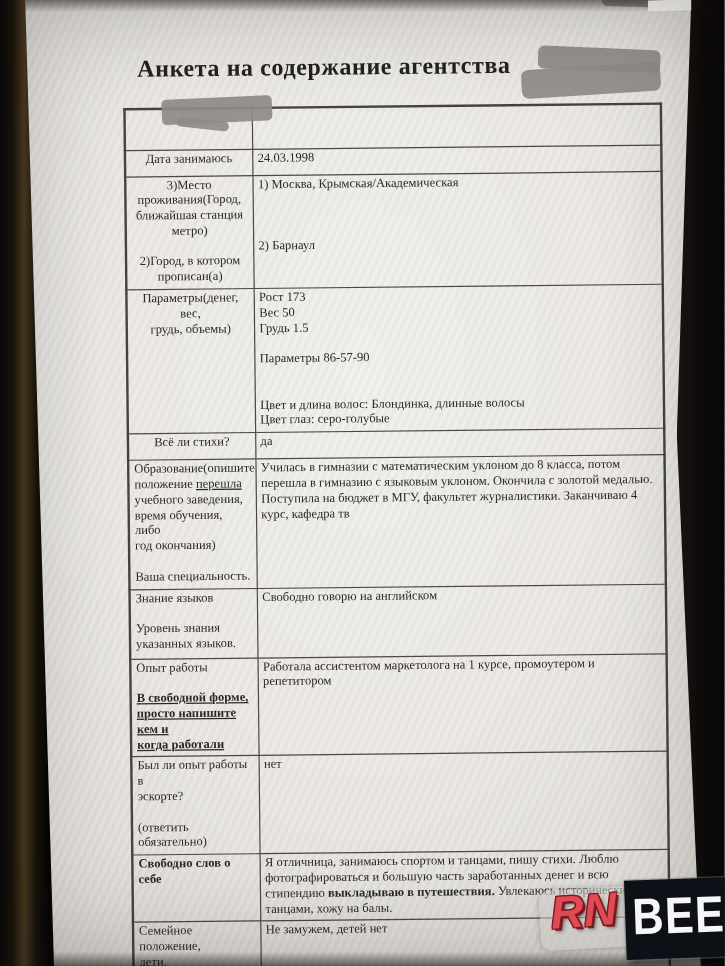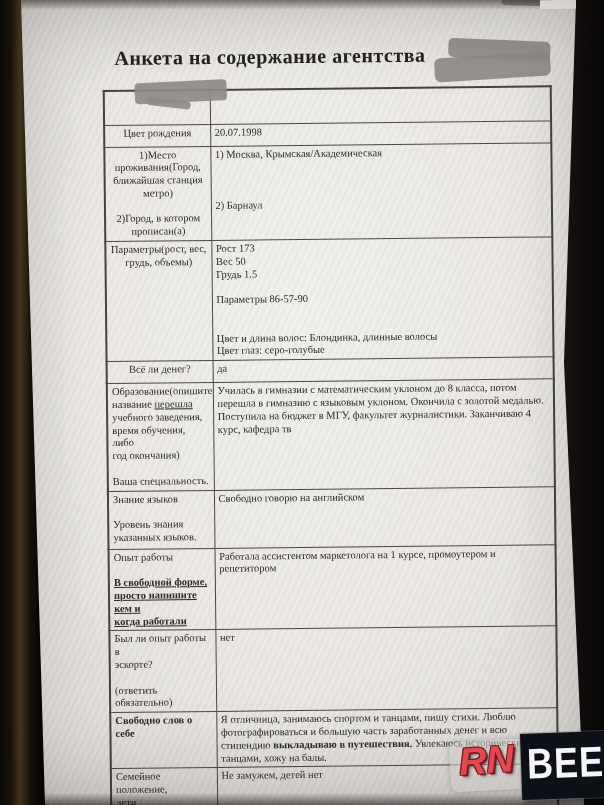--- a/index.html
+++ b/index.html
@@ -120,57 +120,57 @@
       <colgroup>
           <col class="c-label">
           <col class="c-value">
         </colgroup>
       <tbody>
           <tr style="height: 34px;">
             <td class="lbl ctr"></td>
             <td class="val"></td>
           </tr>
           <tr style="height: 22px;">
-            <td class="lbl ctr"><span>Цвет рождения</span></td>
-            <td class="val"><span>20.07.1998</span></td>
+            <td class="lbl ctr"><span>Дата занимаюсь</span></td>
+            <td class="val"><span>24.03.1998</span></td>
           </tr>
           <tr style="height: 88px;">
-            <td class="lbl ctr"><span>1)Место
+            <td class="lbl ctr"><span>3)Место
 проживания(Город,
 ближайшая станция
 метро)
 
 2)Город, в котором
 прописан(а)</span></td>
             <td class="val"><span>1) Москва, Крымская/Академическая
 
 
 
 2) Барнаул</span></td>
           </tr>
           <tr style="height: 120px;">
-            <td class="lbl ctr"><span>Параметры(рост, вес,
+            <td class="lbl ctr"><span>Параметры(денег, вес,
 грудь, объемы)</span></td>
             <td class="val"><span>Рост 173
 Вес 50
 Грудь 1.5
 
 Параметры 86-57-90
 
 
 Цвет и длина волос: Блондинка, длинные волосы
 Цвет глаз: серо-голубые</span></td>
           </tr>
           <tr style="height: 22px;">
-            <td class="lbl ctr"><span>Всё ли денег?</span></td>
+            <td class="lbl ctr"><span>Всё ли стихи?</span></td>
             <td class="val"><span>да</span></td>
           </tr>
           <tr style="height: 96px;">
             <td class="lbl"><span>Образование(опишите
-название </span><span class="u">перешла</span><span>
+положение </span><span class="u">перешла</span><span>
 учебного заведения,
  время обучения, либо
 год окончания)
 
 Ваша специальность.</span></td>
             <td class="val"><span>Училась в гимназии с математическим уклоном до 8 класса, потом перешла в гимназию с языковым уклоном. Окончила с золотой медалью. Поступила на бюджет в МГУ, факультет журналистики. Заканчиваю 4 курс, кафедра тв</span></td>
           </tr>
           <tr style="height: 58px;">
             <td class="lbl"><span>Знание языков
 

